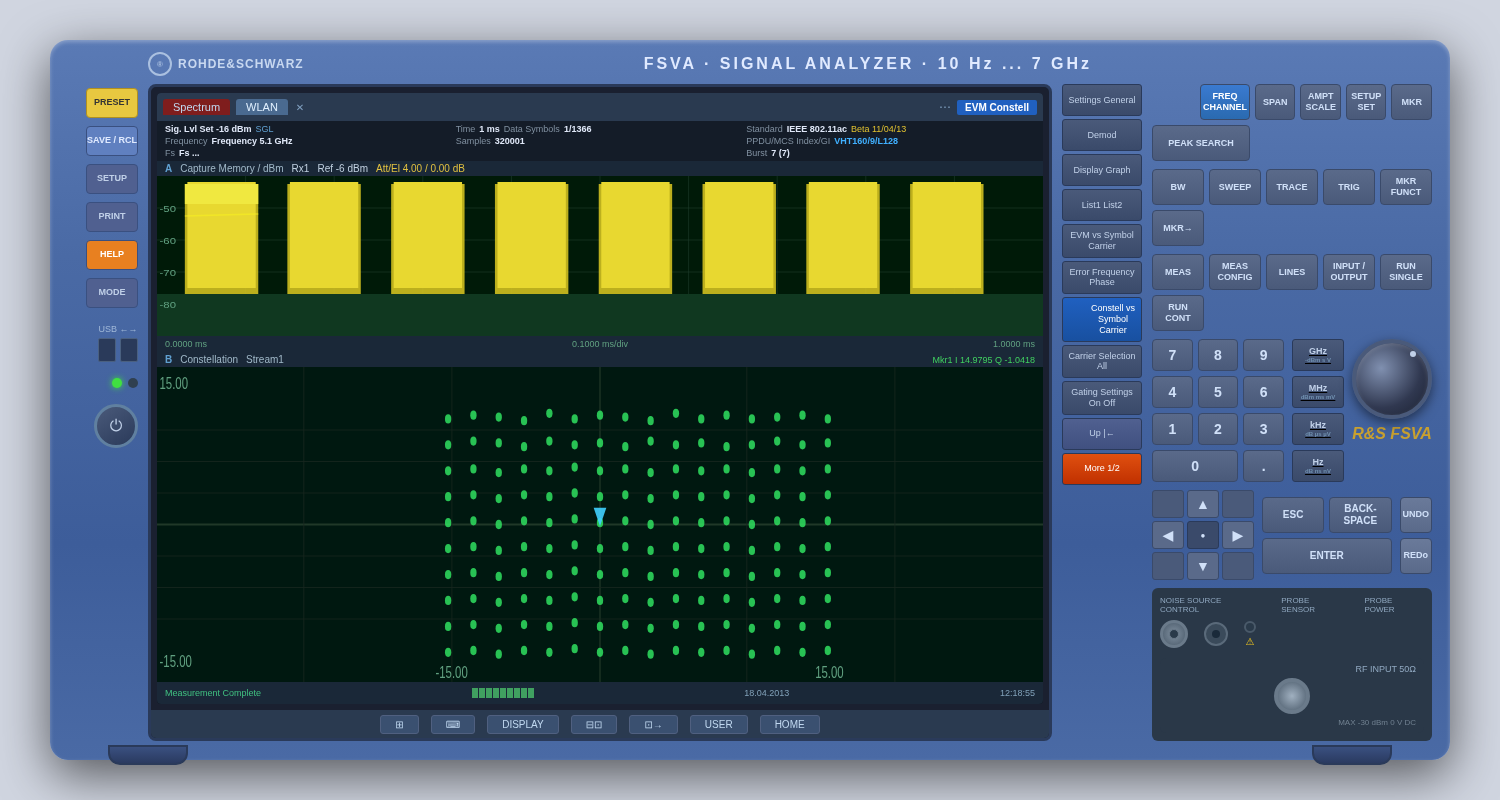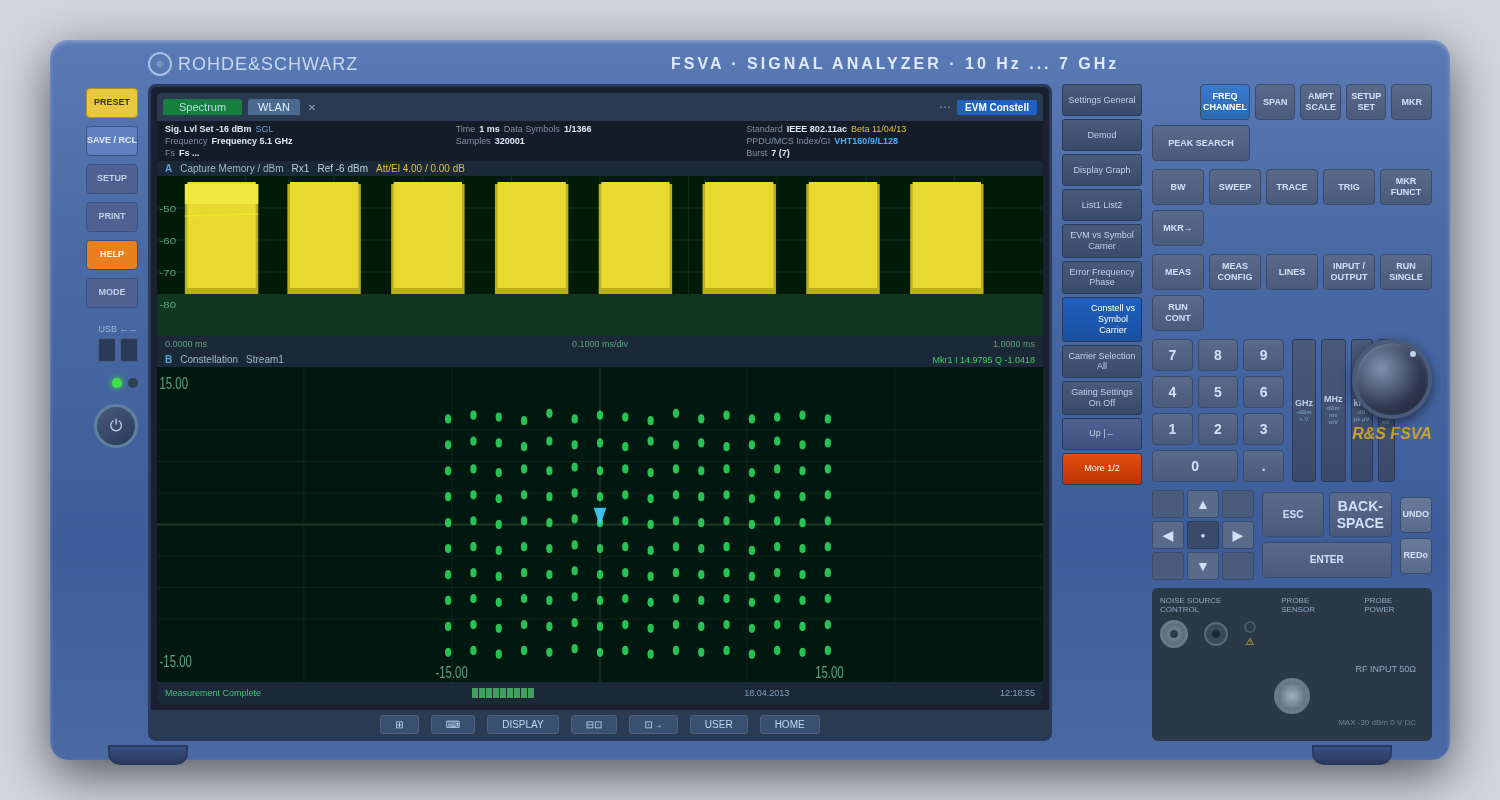--- a/index.html
+++ b/index.html
@@ -46,22 +46,22 @@
       width: 24px; height: 24px;
       border-radius: 50%;
       border: 2px solid #aac0e0;
       background: transparent;
       display: flex; align-items: center; justify-content: center;
       font-size: 8px; color: #aac0e0; font-weight: bold;
     }
 
     .brand-text {
       color: #c8d8f0;
-      font-size: 18px;
-      font-weight: normal;
+      font-size: 12px;
+      font-weight: bold;
       letter-spacing: 1px;
     }
 
     .instrument-title {
       flex: 1;
       text-align: center;
       color: #e0eaff;
       font-size: 16px;
       font-weight: bold;
       letter-spacing: 3px;
@@ -175,23 +175,23 @@
     .screen-topbar {
       background: #2a3a50;
       height: 28px;
       display: flex;
       align-items: center;
       padding: 0 6px;
       gap: 6px;
     }
 
     .tab-spectrum {
-      background: #15803d;
+      background: #7f1d1d;
       color: #c0d8f0;
-      padding: 2px 16px;
+      padding: 2px 10px;
       font-size: 11px;
       border-radius: 3px 3px 0 0;
       text-align: center;
     }
 
     .tab-wlan {
       background: #4a6a90;
       color: #e0f0ff;
       padding: 2px 10px;
       font-size: 11px;
@@ -435,23 +435,24 @@
       display: flex;
       flex-direction: column;
       align-items: center;
       justify-content: center;
       line-height: 1;
     }
 
     
     .unit-col {
       display: flex;
-      flex-direction: row;
+      flex-direction: column;
       gap: 5px;
       width: 52px;
+      text-decoration: underline;
     }
 
     .unit-btn {
       background: linear-gradient(180deg, #4a5a7a, #3a4a6a);
       border: 1px solid #2a3a5a;
       color: #c0d0e8;
       padding: 4px 2px;
       font-size: 9px;
       font-weight: bold;
       text-align: center;
@@ -1099,21 +1100,21 @@
           <div style="background:#4a5a7a;border:1px solid #3a4a6a;border-radius:3px;"></div>
           <div class="nav-btn" style="background:#5a6a8a;border:1px solid #3a4a6a;border-radius:3px;display:flex;align-items:center;justify-content:center;color:#d0e0f8;font-size:14px;">◀</div>
           <div class="nav-btn" style="background:#3a4a6a;border:1px solid #2a3a5a;border-radius:3px;display:flex;align-items:center;justify-content:center;color:#d0e0f8;font-size:8px;">●</div>
           <div class="nav-btn" style="background:#5a6a8a;border:1px solid #3a4a6a;border-radius:3px;display:flex;align-items:center;justify-content:center;color:#d0e0f8;font-size:14px;">▶</div>
           <div style="background:#4a5a7a;border:1px solid #3a4a6a;border-radius:3px;"></div>
           <div class="nav-btn" style="background:#5a6a8a;border:1px solid #3a4a6a;border-radius:3px;display:flex;align-items:center;justify-content:center;color:#d0e0f8;font-size:14px;">▼</div>
           <div style="background:#4a5a7a;border:1px solid #3a4a6a;border-radius:3px;"></div>
         </div>
         <div style="display:grid;grid-template-columns:1fr 1fr;gap:5px;flex:1;">
           <div class="func-btn" style="font-size:10px;">ESC</div>
-          <div class="func-btn" style="font-size:14px;">BACK-SPACE</div>
+          <div class="func-btn" style="font-size:10px;">BACK-SPACE</div>
           <div class="func-btn" style="font-size:10px;grid-column:1/3;">ENTER</div>
         </div>
         <div style="display:flex;flex-direction:column;gap:5px;justify-content:space-between;">
           <div class="func-btn key-undo">UNDO</div>
           <div class="func-btn key-redo">REDo</div>
         </div>
       </div>
 
       <div class="connector-section">
         <div class="connector-labels">

